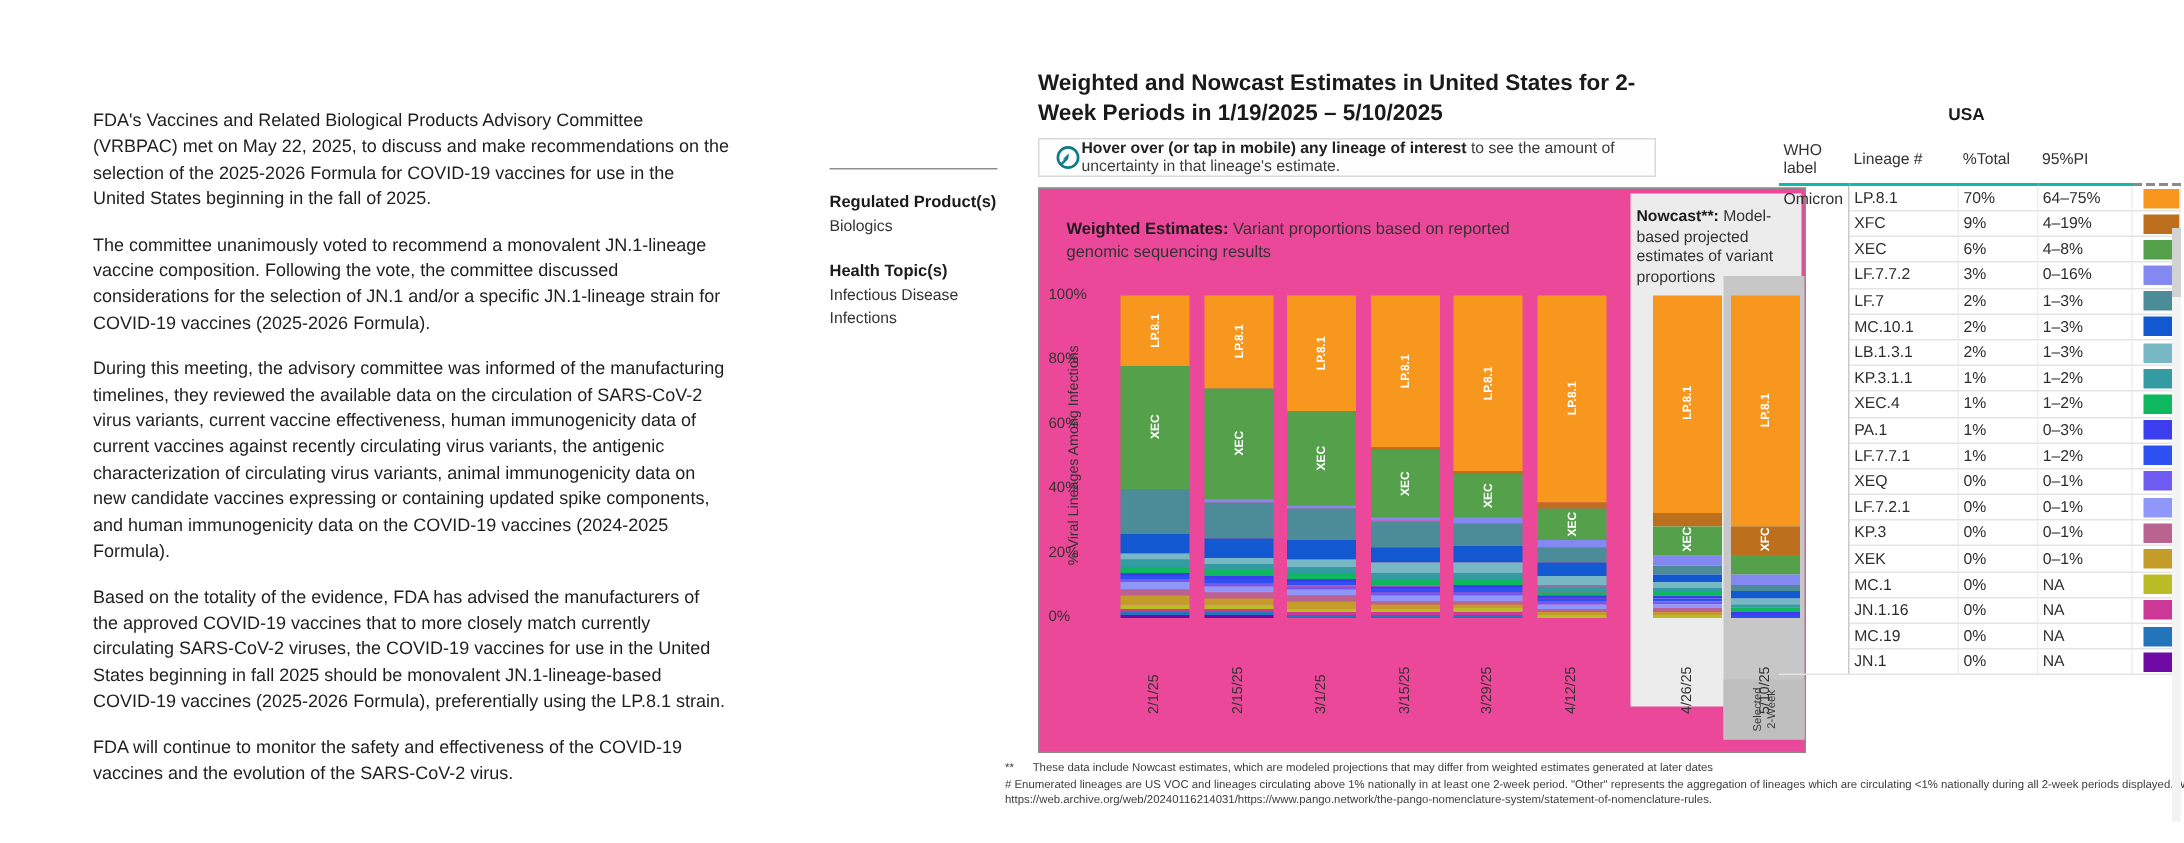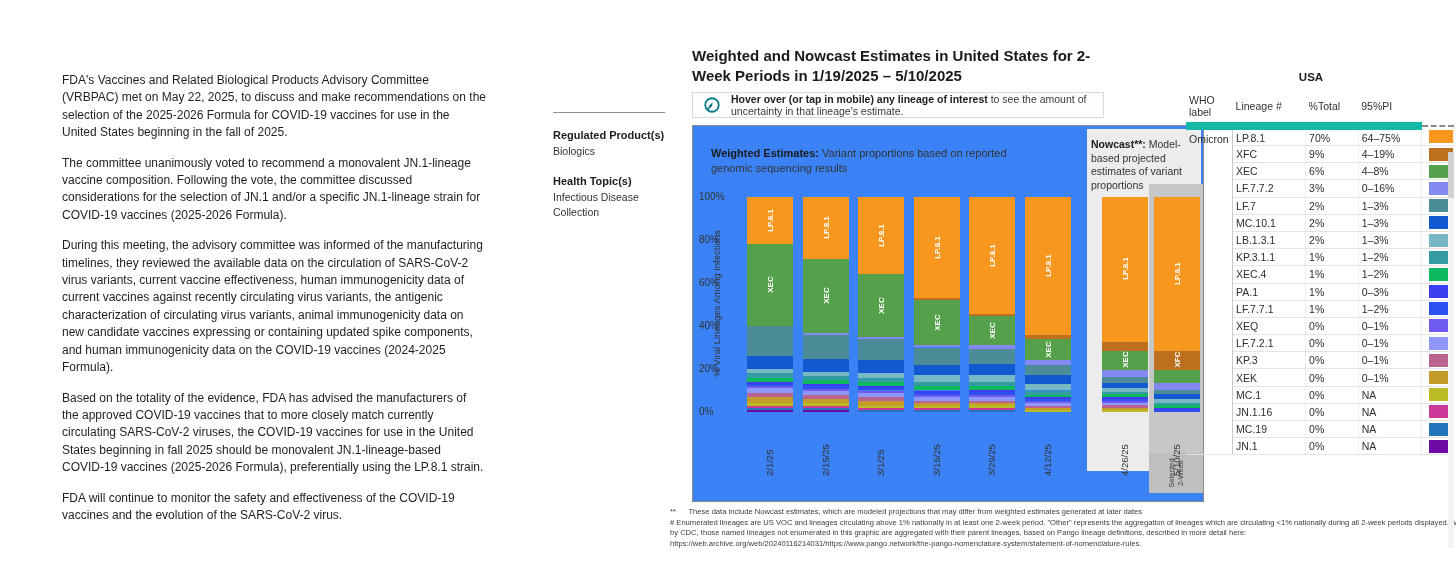--- a/index.html
+++ b/index.html
@@ -18,25 +18,25 @@
   .meta { position:absolute; left:553px; top:112px; width:112px; border-top:1px solid #8f8f8f;
           padding-top:16px; }
   .meta .m-label { font-size:11px; font-weight:700; color:#1b1b1b; margin-bottom:3px; }
   .meta .m-value { font-size:10.5px; color:#333; line-height:15px; }
   .meta .m-group { margin-bottom:16px; }
 
   
   .chart-panel { position:absolute; left:668px; top:46px; width:412px;margin-left:24px; }
   .chart-title { font-size:15px; font-weight:700; color:#1a1a1a; line-height:1.3; }
   .hover-note { margin-top:7px; border:1px solid #d9d9d9; background:#fefefe; height:26px;
-                display:flex; align-items:center; padding:0 10px; gap:10px; }
+                display:flex; align-items:center; padding:0 10px; }
   .hover-note .txt { font-size:10.5px; color:#3a3a3a; }
   .hover-note .txt b { color:#222; }
   .chart-box { position:relative; margin-top:7px; width:512px; height:377px;
-               border:1px solid #8a8a8a; background:#3b82f6; }
+               border:1px solid #8a8a8a; background:#ec4899; }
   .weighted-text { position:absolute; left:18px; top:20px; width:330px; font-size:11px;
                    line-height:1.35; color:#333; }
   .weighted-text b { color:#1b1b1b; }
   .nowcast-panel { position:absolute; left:394px; top:3px; width:114px; height:342px; background:#ececec; }
   .nowcast-text { position:absolute; left:398px; top:12px; width:106px; font-size:10.5px;
                   line-height:1.3; color:#333; }
   .nowcast-text b { color:#1b1b1b; }
   .selected-band { position:absolute; left:456px; top:58px; width:54px; height:309px; background:#c7c7c7; }
   .selected-label { position:absolute; left:456px; top:327px; width:54px; height:40px; background:#bfbfbf;
                     display:flex; align-items:center; justify-content:center; }
@@ -56,21 +56,21 @@
   
   .footnotes { position:absolute; left:670px; top:507px; width:786px; height:50px; overflow:hidden; }
   .footnotes div { font-size:7.6px; line-height:10.6px; color:#3c3c3c; white-space:pre; overflow:hidden; }
 
   
   .table-panel { position:absolute; left:1186px; top:46px; width:270px; }
   .table-title { font-size:15px; font-weight:700; color:#1a1a1a; line-height:1.3; }
   .region-label { margin-top:25px; width:250px; text-align:center; font-size:11.5px; font-weight:700; color:#1b1b1b; }
   table.nowcast { margin-top:9px; border-collapse:collapse; width:268px; table-layout:fixed; }
   table.nowcast th { font-size:10.5px; font-weight:400; color:#333; text-align:left;
-                     padding:2px 3px 4px 3px; border-bottom:8px solid #14b8a6; }
+                     padding:2px 3px 4px 3px; border-bottom:2px solid #14b8a6; }
   table.nowcast th.swatch-col { border-bottom:2px dashed #8a8a8a; }
   table.nowcast td { font-size:10.5px; color:#2d2d2d; padding:1.5px 3px; height:17.2px;
                      border-bottom:1px solid #e4e4e4; border-right:1px solid #efefef; }
   table.nowcast td.who { border-right:1px solid #c9c9c9; vertical-align:top; padding-top:3px; }
   .swatch { width:24px; height:13px; margin-left:4px; }
   .tbl-scrollbar { position:absolute; left:262px; top:106px; width:6px; height:396px; background:#f3f3f3; }
   .tbl-scrollbar .thumb { width:6px; height:46px; background:#d2d2d2; }
 </style>
 </head>
 <body>
@@ -88,21 +88,21 @@
   </div>
 
   <div class="meta">
     <div class="m-group">
       <div class="m-label">Regulated Product(s)</div>
       <div class="m-value">Biologics</div>
     </div>
     <div class="m-group">
       <div class="m-label">Health Topic(s)</div>
       <div class="m-value">Infectious Disease</div>
-      <div class="m-value">Collection</div>
+      <div class="m-value">Infections</div>
     </div>
   </div>
 
   <div class="chart-panel">
     <div class="chart-title">Weighted and Nowcast Estimates in United States for 2-Week Periods in 1/19/2025 – 5/10/2025</div>
 
     <div class="hover-note">
       <span style="display:flex;">
         <svg width="18" height="18" viewBox="0 0 24 24">
           <circle cx="12" cy="12" r="9" fill="none" stroke="#0E7C86" stroke-width="2.4"></circle>
@@ -292,21 +292,20 @@
         <div class="bar-seg" style="left: 461px; top: 279.418px; width: 46px; height: 2.19388px; background: rgb(14, 184, 94);"></div>
         <div class="bar-seg" style="left: 461px; top: 281.612px; width: 46px; height: 2.19388px; background: rgb(59, 61, 239);"></div>
         <div class="bar-seg" style="left: 461px; top: 283.806px; width: 46px; height: 2.19388px; background: rgb(44, 81, 240);"></div>
         <div class="xlab" style="left: 456px; top: 316px;">5/10/25</div>
       </div>
   </div>
 
   <div class="footnotes">
       <div>**      These data include Nowcast estimates, which are modeled projections that may differ from weighted estimates generated at later dates</div>
       <div># Enumerated lineages are US VOC and lineages circulating above 1% nationally in at least one 2-week period. "Other" represents the aggregation of lineages which are circulating &lt;1% nationally during all 2-week periods displayed.  While all lineages are tracked</div>
-      <div>by CDC, those named lineages not enumerated in this graphic are aggregated with their parent lineages, based on Pango lineage definitions, described in more detail here:</div>
       <div>https://web.archive.org/web/20240116214031/https://www.pango.network/the-pango-nomenclature-system/statement-of-nomenclature-rules.</div>
     </div>
 
   <div class="table-panel">
     <div class="region-label">USA</div>
     <table class="nowcast">
       <thead>
           <tr>
             <th style="width: 46px;">WHO label</th>
             <th style="width: 72px;">Lineage #</th>

